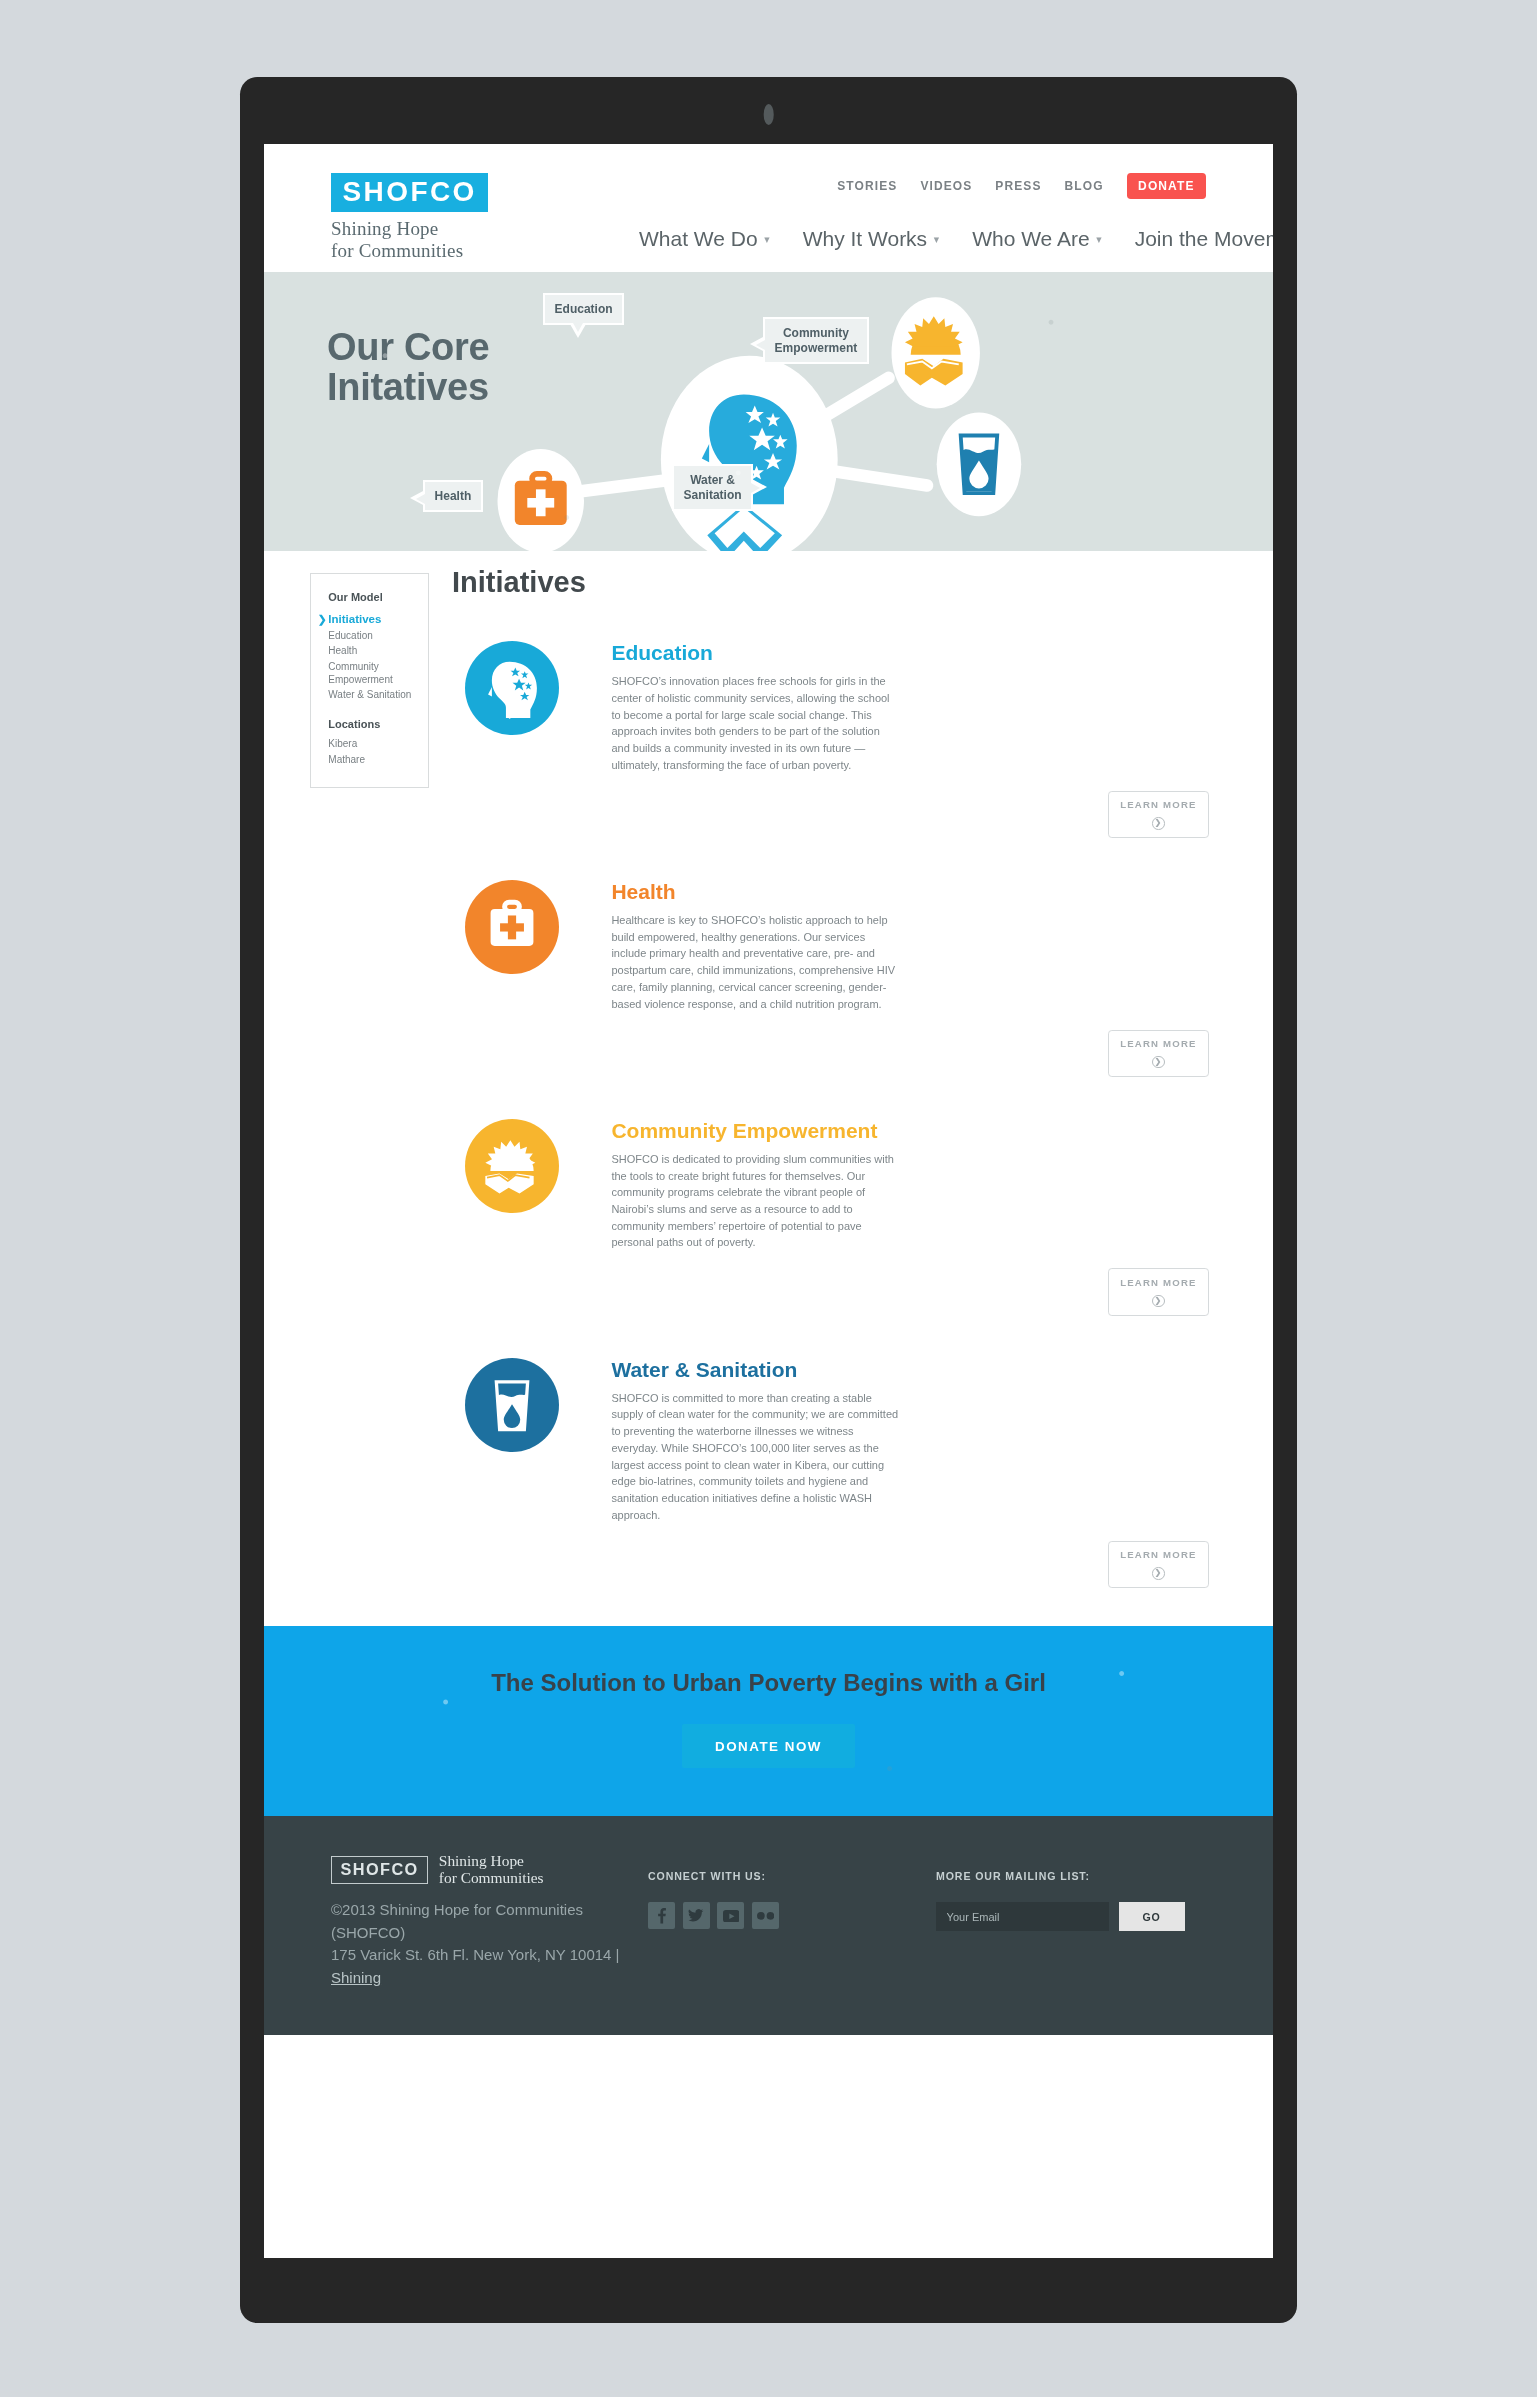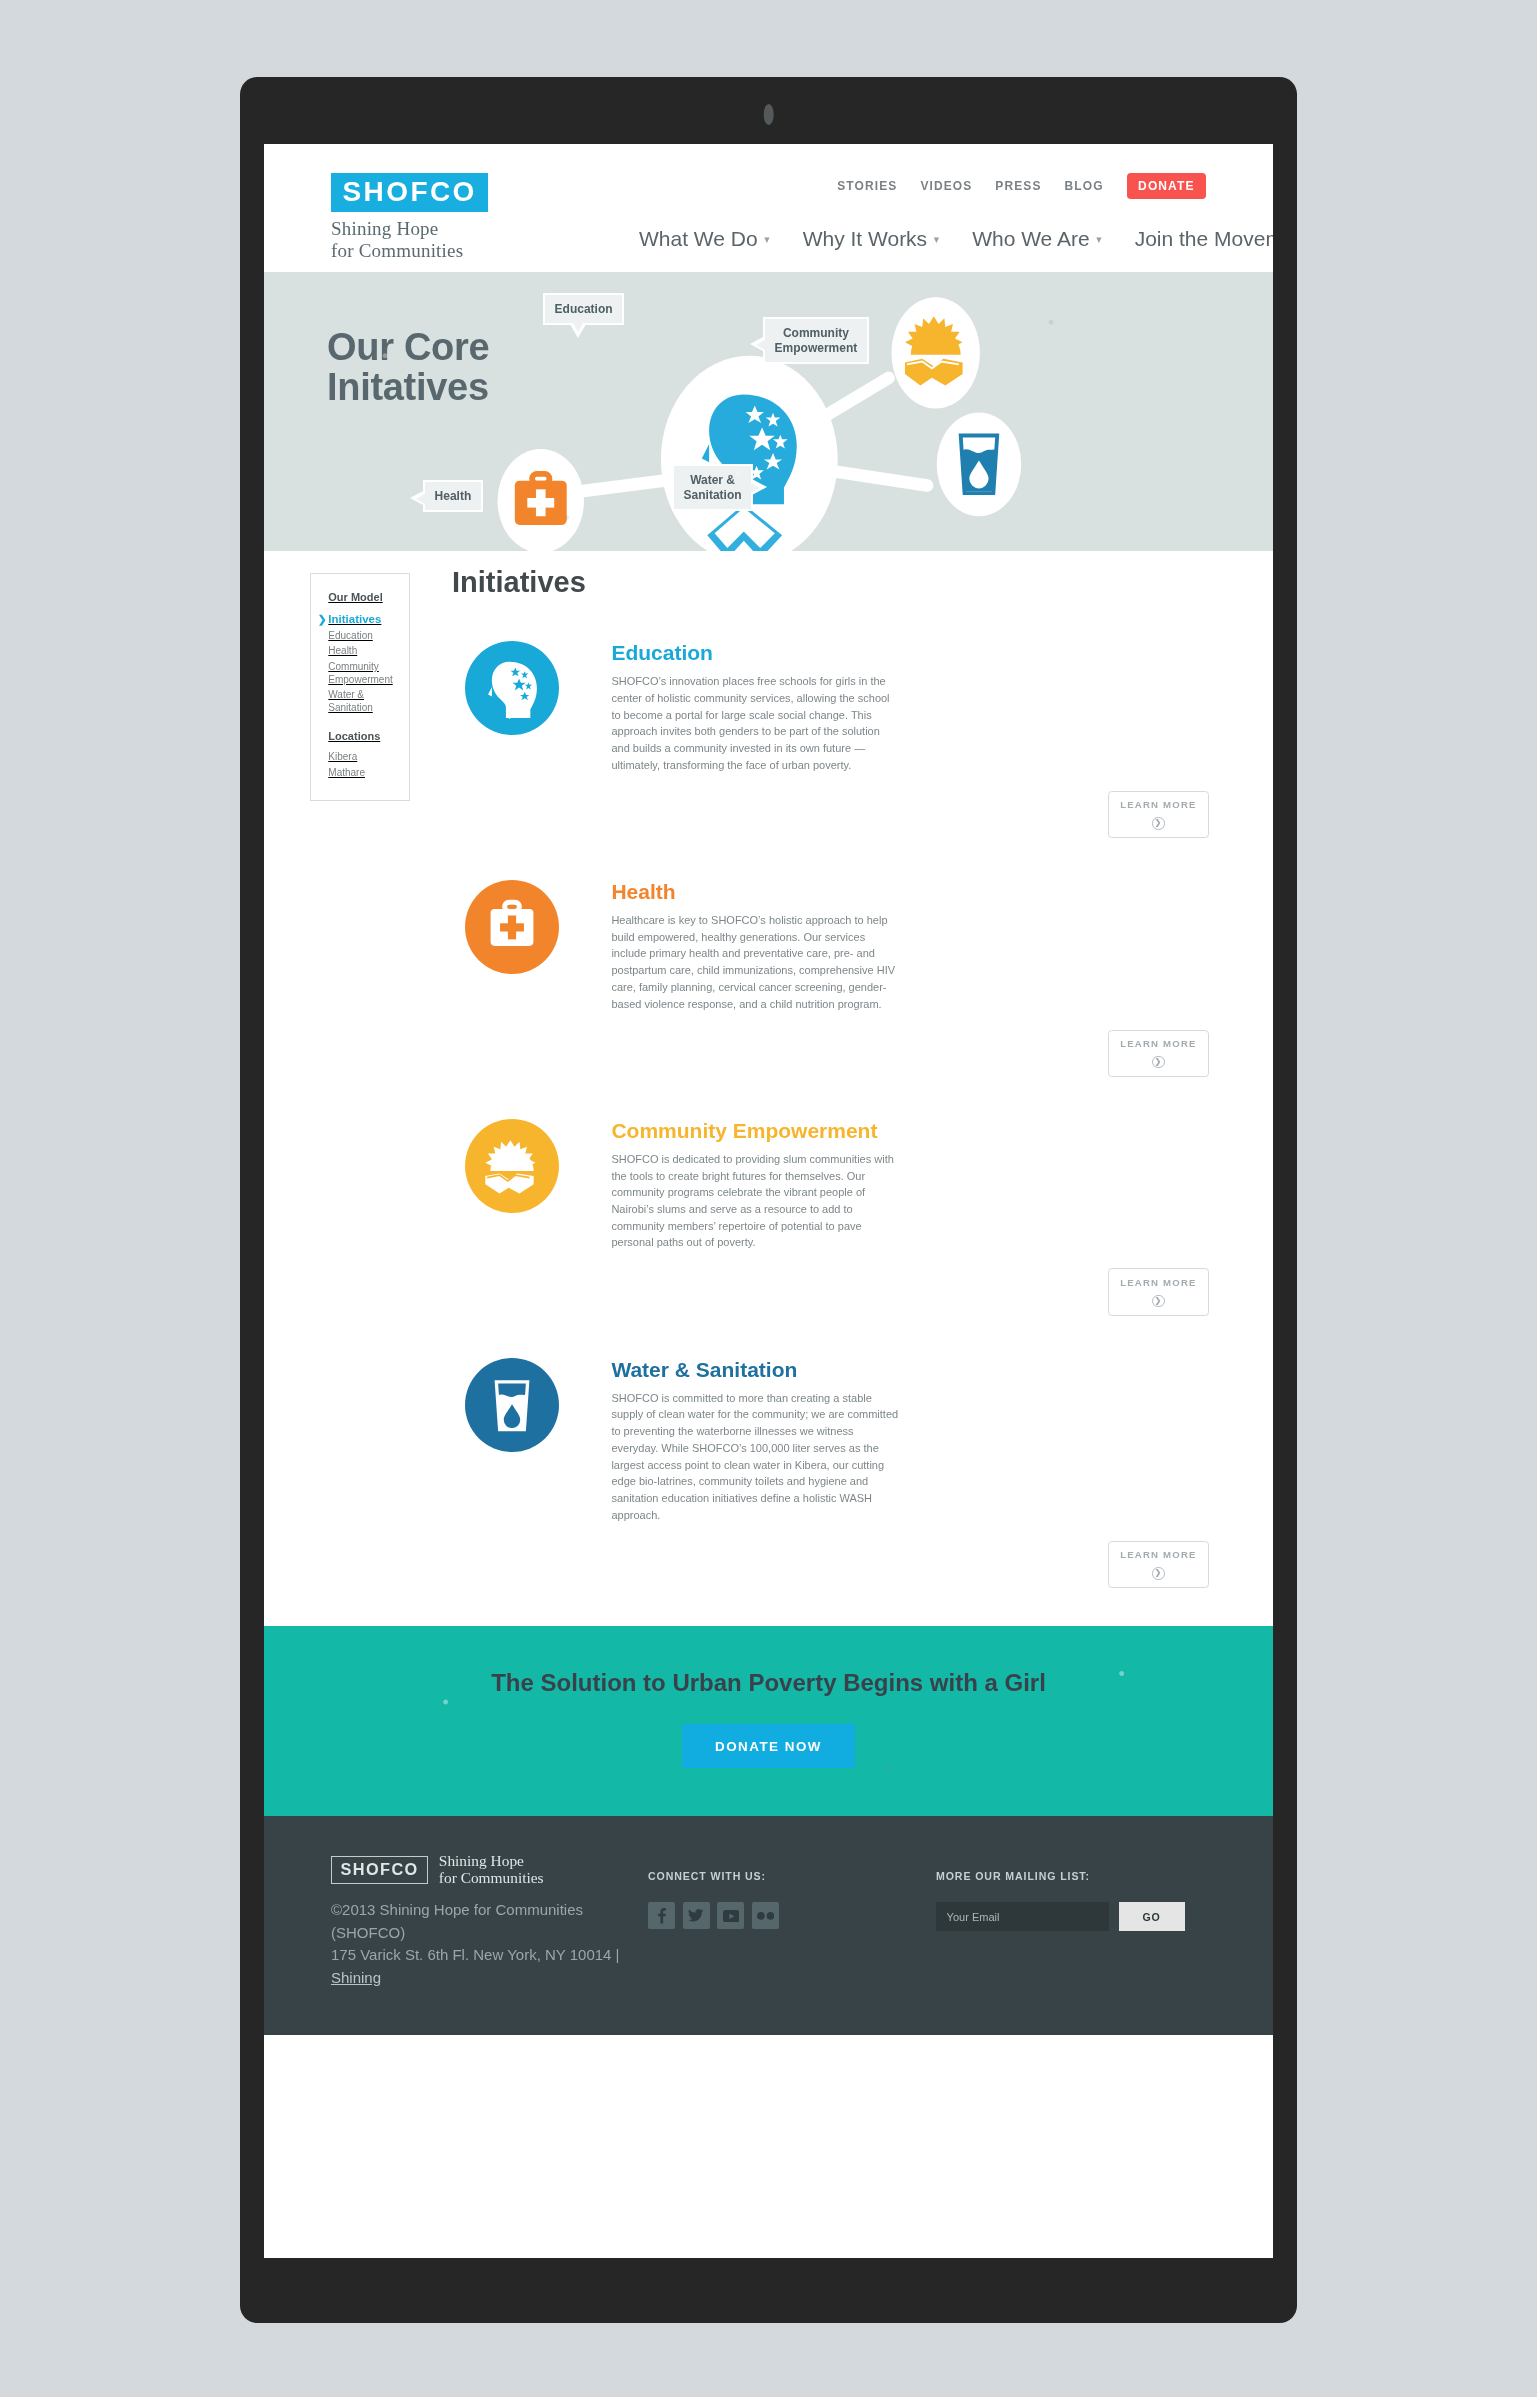--- a/index.html
+++ b/index.html
@@ -141,22 +141,22 @@
   .co-water .tail2{
     position:absolute; right:-8.6px; top:17.3px; width:0;height:0;
     border-top: 5.8px solid transparent; border-bottom: 5.8px solid transparent;
     border-left: 9.6px solid #edf1f1;
   }
 
   
   .content-wrap { position: relative; background: #fff; padding: 0 0 38px; }
   .sidebar {
     position: absolute; left: 46px; top: 22px;
-    width: 100px; border: 1px solid #d9dcdd; background: #fff;
-    padding: 17.3px 0 17.3px 17.3px; min-height: 178px; text-decoration: underline;
+    width: 119px; border: 1px solid #d9dcdd; background: #fff;
+    padding: 17.3px 0 17.3px 17.3px; min-height: 178px;
   }
   .sb-head {
     color: #4a5357; font-size: 11px; font-weight: 700; margin-bottom: 8.6px;
   }
   .sb-head.second { margin-top: 15.4px; }
   .sb-item {
     color: #787f83; font-size: 10px; line-height: 1.28; margin-bottom: 2.9px;
     text-decoration: none; display: block; position: relative;
   }
   .sb-item.active { color: #18a9d8; font-weight: 700; font-size: 11.5px; }
@@ -192,21 +192,21 @@
     flex-direction: column;
   }
   .learn-btn .arrow-circle {
     width: 12.5px; height: 12.5px; border: 1px solid #b7bdc0; border-radius: 50%;
     display: inline-flex; align-items: center; justify-content: center;
     font-size: 7.7px; line-height: 1;
   }
 
   
   .cta {
-    position: relative; background: #14b8a6; text-align: center;
+    position: relative; background: #0ea5e9; text-align: center;
     padding: 43px 0 48px; overflow: hidden;
   }
   .cta::after{
     content:""; position:absolute; inset:0;
     background:
       radial-gradient(circle at 18% 40%, rgba(255,255,255,.4) 0 1.9px, transparent 2.9px),
       radial-gradient(circle at 62% 75%, rgba(130,145,145,.18) 0 1.9px, transparent 2.9px),
       radial-gradient(circle at 85% 25%, rgba(255,255,255,.4) 0 1.9px, transparent 2.9px);
     pointer-events:none;
   }

